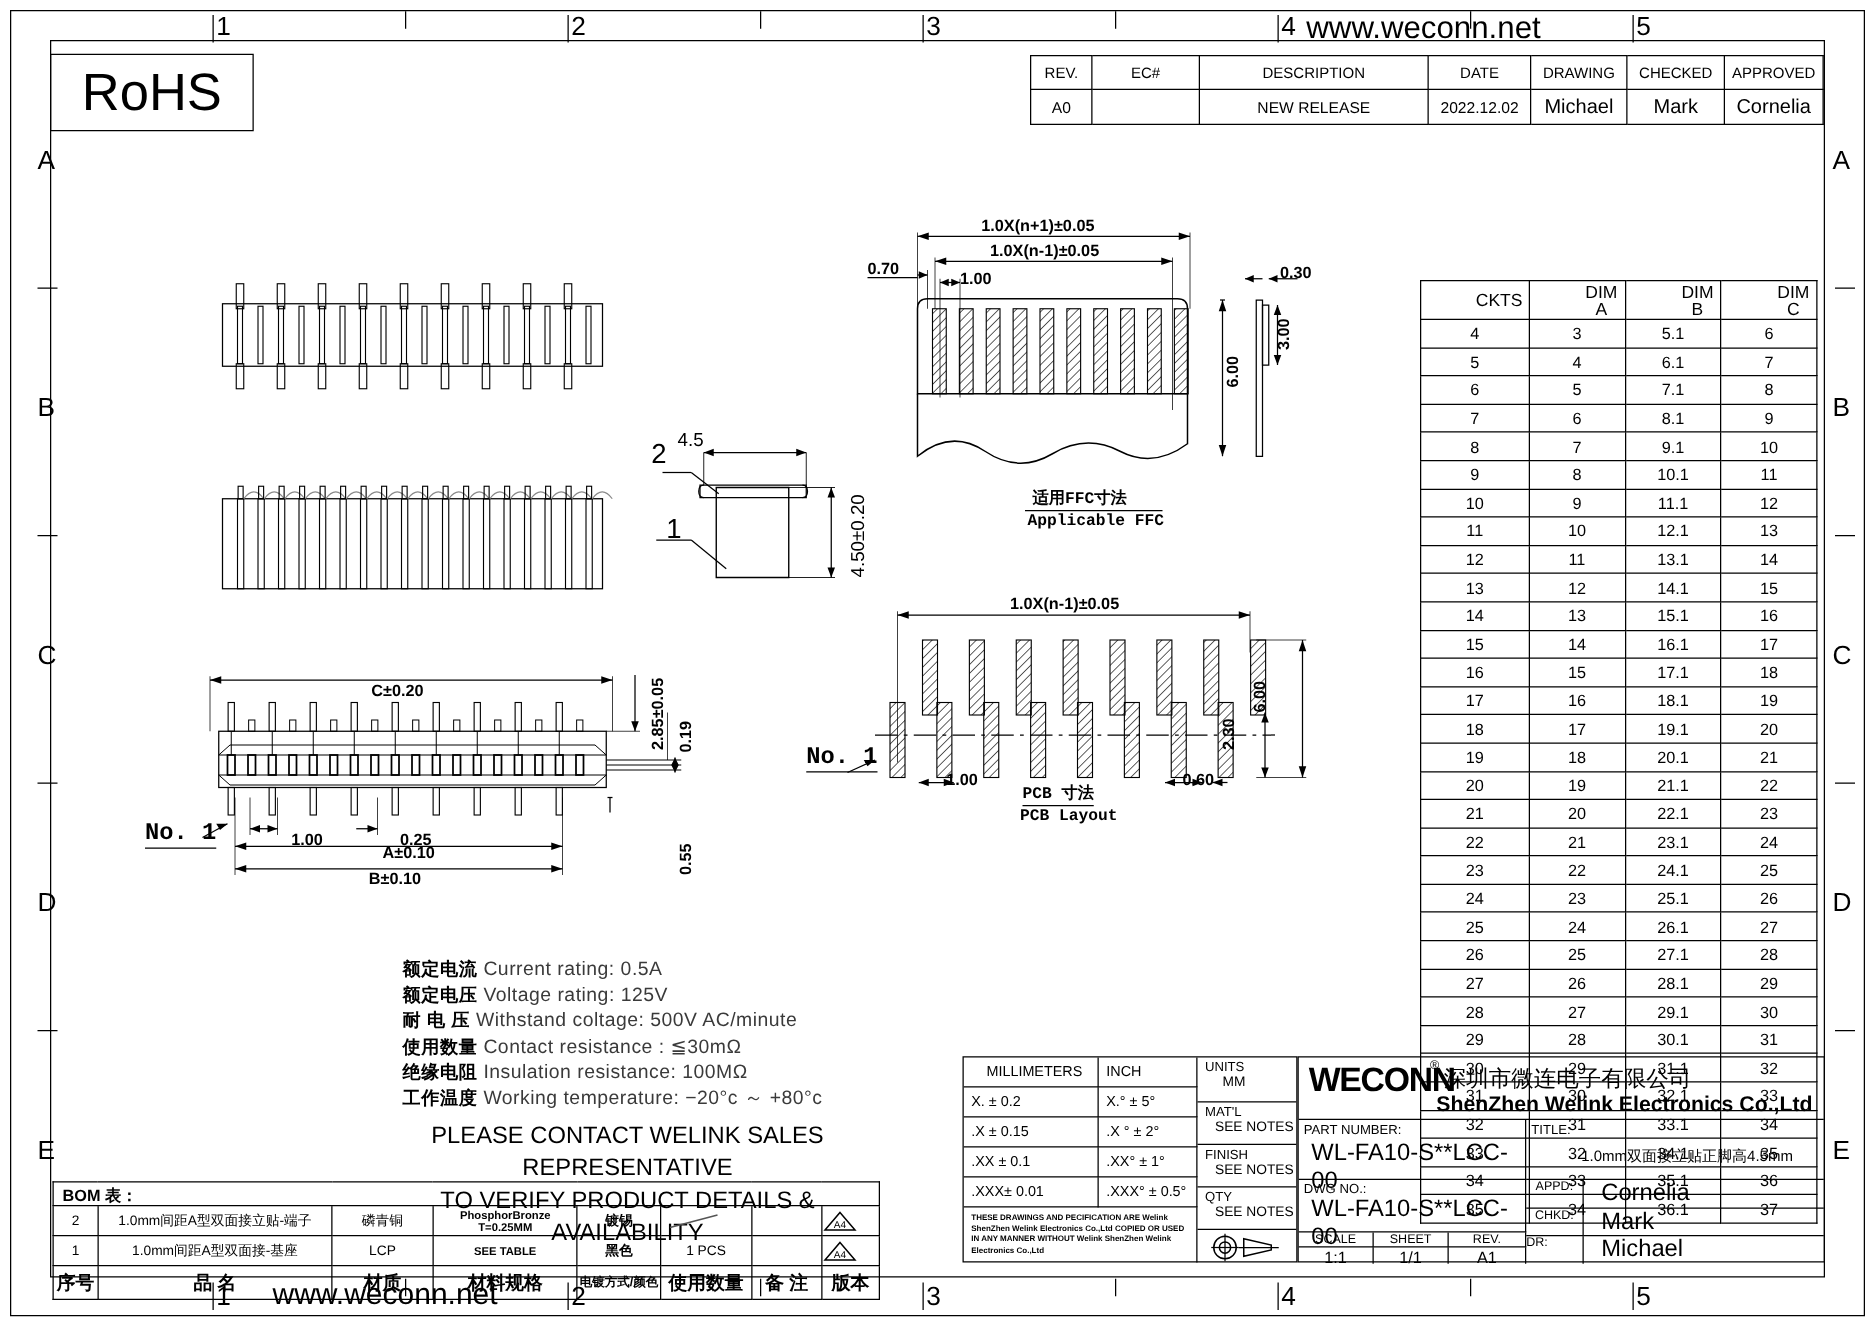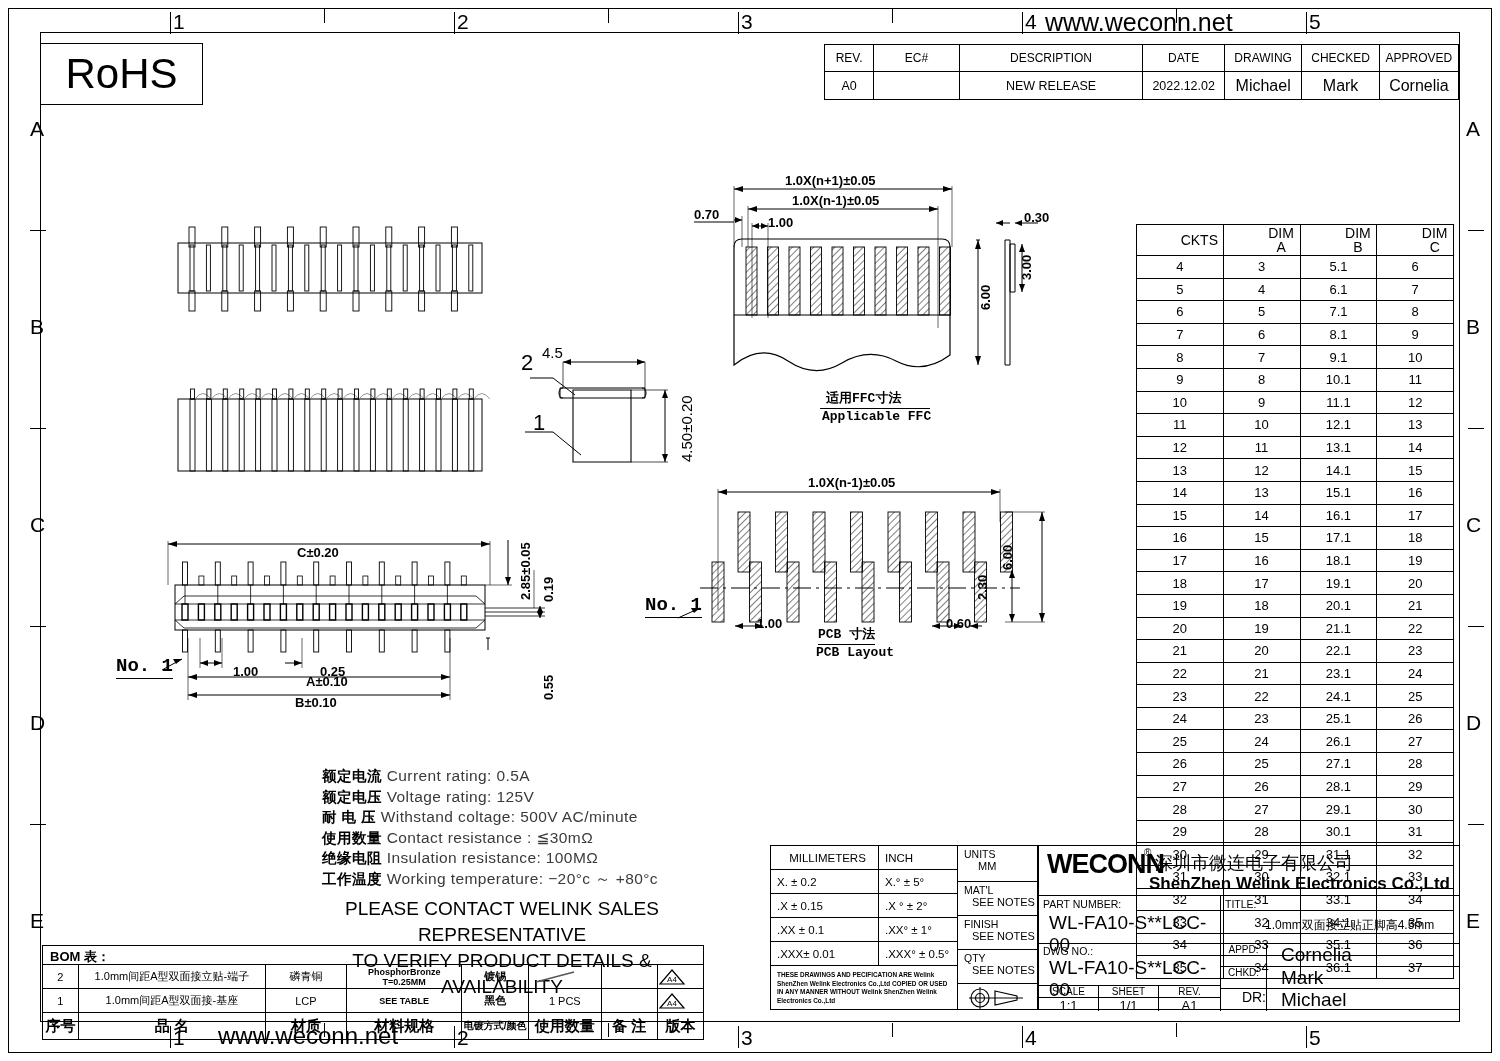--- a/index.html
+++ b/index.html
@@ -774,21 +774,21 @@
   <div class="cell" style="left:0;top:140px;width:60px;height:12px;border-right:1px solid #000;border-bottom:1px solid #000;text-align:center;font-size:10px;">SCALE</div>
   <div class="cell" style="left:60px;top:140px;width:60px;height:12px;border-right:1px solid #000;border-bottom:1px solid #000;text-align:center;font-size:10px;">SHEET</div>
   <div class="cell" style="left:120px;top:140px;width:62px;height:12px;border-right:1px solid #000;border-bottom:1px solid #000;text-align:center;font-size:10px;">REV.</div>
   <div class="cell" style="left:0;top:152px;width:60px;height:13px;border-right:1px solid #000;text-align:center;font-size:13px;">1:1</div>
   <div class="cell" style="left:60px;top:152px;width:60px;height:13px;border-right:1px solid #000;text-align:center;font-size:13px;">1/1</div>
   <div class="cell" style="left:120px;top:152px;width:62px;height:13px;border-right:1px solid #000;text-align:center;font-size:13px;">A1</div>
   <div class="cell" style="left:182px;top:98px;width:46px;height:23px;border-right:1px solid #000;border-bottom:1px solid #000;text-align:center;font-size:10px;">APPD:</div>
   <div class="cell" style="left:228px;top:98px;width:192px;height:23px;border-bottom:1px solid #000;font-size:19px;padding-left:14px;">Cornelia</div>
   <div class="cell" style="left:182px;top:121px;width:46px;height:22px;border-right:1px solid #000;border-bottom:1px solid #000;text-align:center;font-size:10px;">CHKD:</div>
   <div class="cell" style="left:228px;top:121px;width:192px;height:22px;border-bottom:1px solid #000;font-size:19px;padding-left:14px;">Mark</div>
-  <div class="cell" style="left:182px;top:143px;width:46px;height:22px;border-right:1px solid #000;text-align:right;font-size:14px;">DR:</div>
+  <div class="cell" style="left:182px;top:143px;width:46px;height:22px;border-right:1px solid #000;text-align:left;font-size:10px;">DR:</div>
   <div class="cell" style="left:228px;top:143px;width:192px;height:22px;font-size:19px;padding-left:14px;">Michael</div>
 </div>
 
 <div class="abs" id="bom-cap">BOM 表：</div>
 <table class="abs" id="bom">
   <tbody id="bom-body">
       <tr>
         <td colspan="8" style="height: 16px; border: 1px solid rgb(0, 0, 0);"></td>
       </tr>
       <tr>

